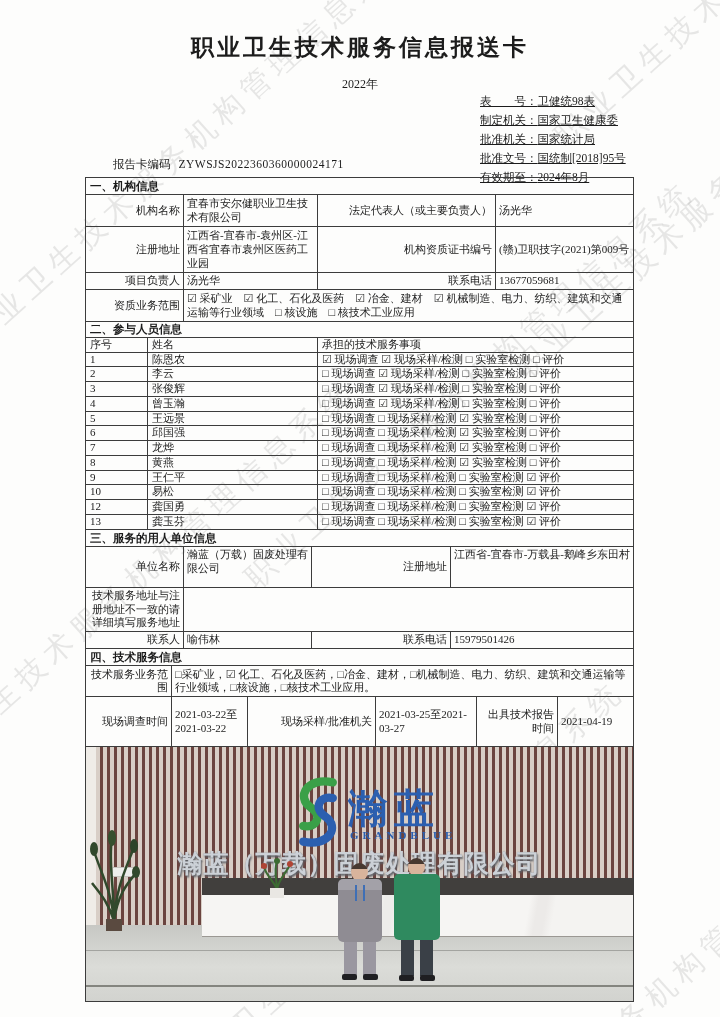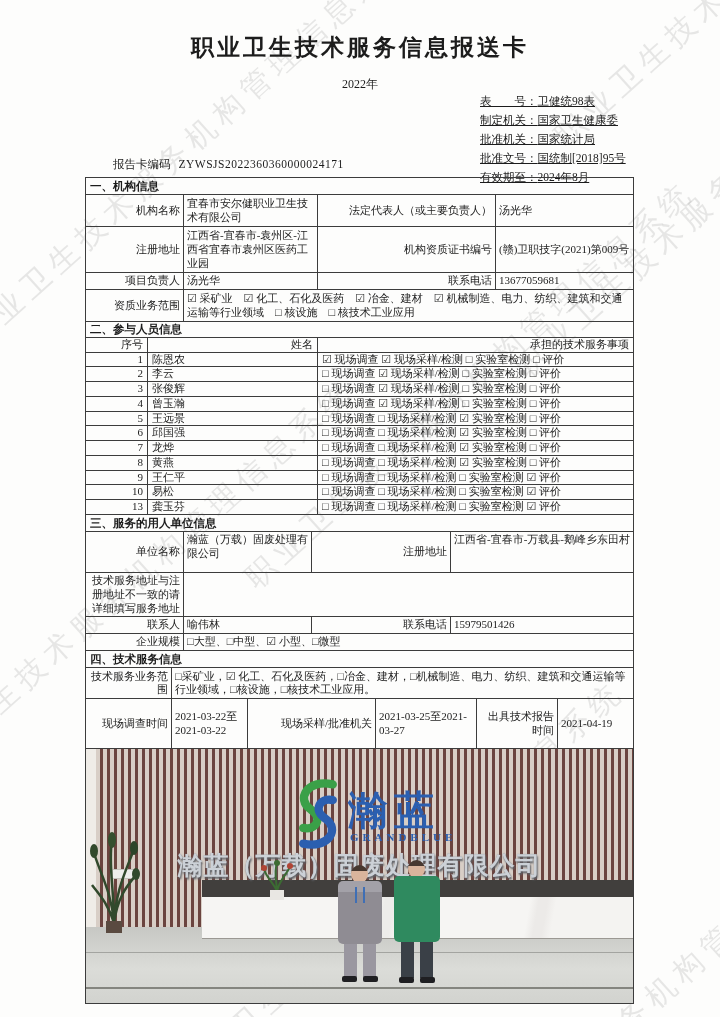--- a/index.html
+++ b/index.html
@@ -44,21 +44,21 @@
   table { border-collapse:collapse; table-layout:fixed; width:549px; margin-top:-1px; }
   td {
     border:1px solid #3c3c3c;
     font-size:11px; line-height:1.25;
     padding:1px 3px; vertical-align:middle;
     overflow:hidden;
   }
   .sec-hdr td { font-weight:bold; font-size:11.5px; height:15px; padding-left:4px; }
   .lab { text-align:right; }
   .val { text-align:left; }
-  .ctr { text-align:right; }
+  .ctr { text-align:left; }
   .people-table td { height:14px; padding:0 4px;margin-top:48px; }
   .photo-row {
     position:relative; width:549px; height:256px;
     border:1px solid #3c3c3c; margin-top:-1px;
     background:#e9e6e1; overflow:hidden;
   }
   
   .ph-wall { position:absolute; top:0; left:0; right:0; height:178px;
     background:repeating-linear-gradient(90deg,#6b443f 0 3px,#d8cec6 3px 7px); }
   .ph-wall-left { position:absolute; top:0; left:0; width:10px; height:178px; background:#efece7; }
@@ -221,20 +221,25 @@
             <td class="ctr">9</td>
             <td>王仁平</td>
             <td>□ 现场调查 □ 现场采样/检测 □ 实验室检测 ☑ 评价</td>
           </tr>
       <tr>
             <td class="ctr">10</td>
             <td>易松</td>
             <td>□ 现场调查 □ 现场采样/检测 □ 实验室检测 ☑ 评价</td>
           </tr>
       <tr>
+            <td class="ctr">12</td>
+            <td>龚国勇</td>
+            <td>□ 现场调查 □ 现场采样/检测 □ 实验室检测 ☑ 评价</td>
+          </tr>
+      <tr>
             <td class="ctr">13</td>
             <td>龚玉芬</td>
             <td>□ 现场调查 □ 现场采样/检测 □ 实验室检测 ☑ 评价</td>
           </tr>
     </tbody>
       </table>
 
     <table>
       <colgroup>
           <col style="width:98px">
@@ -254,24 +259,20 @@
       </tr>
       <tr style="height:39px">
         <td class="lab" style="text-align:right">技术服务地址与注册地址不一致的请详细填写服务地址</td>
         <td class="val" colspan="3"></td>
       </tr>
       <tr style="height:15px">
         <td class="lab">联系人</td>
         <td class="val">喻伟林</td>
         <td class="lab">联系电话</td>
         <td class="val">15979501426</td>
-      </tr>
-      <tr style="height:15px">
-        <td class="lab">企业规模</td>
-        <td class="val" colspan="3">□大型、□中型、☑ 小型、□微型</td>
       </tr>
     </tbody>
       </table>
 
     <table>
       <colgroup>
           <col style="width:86px">
           <col style="width:76px">
           <col style="width:128px">
           <col style="width:101px">

